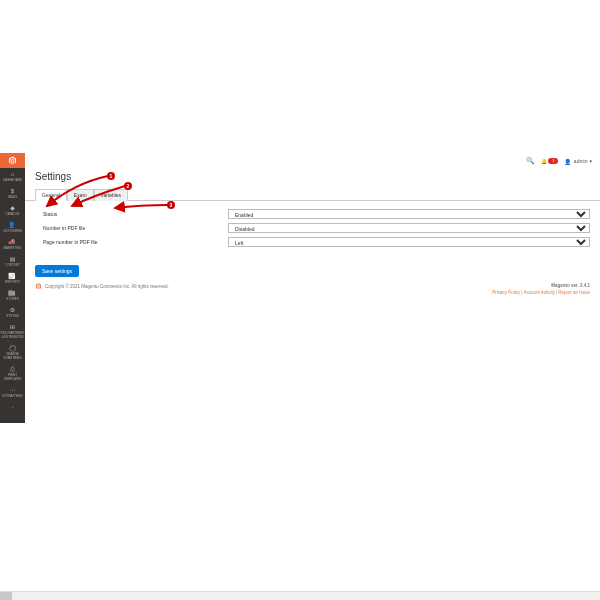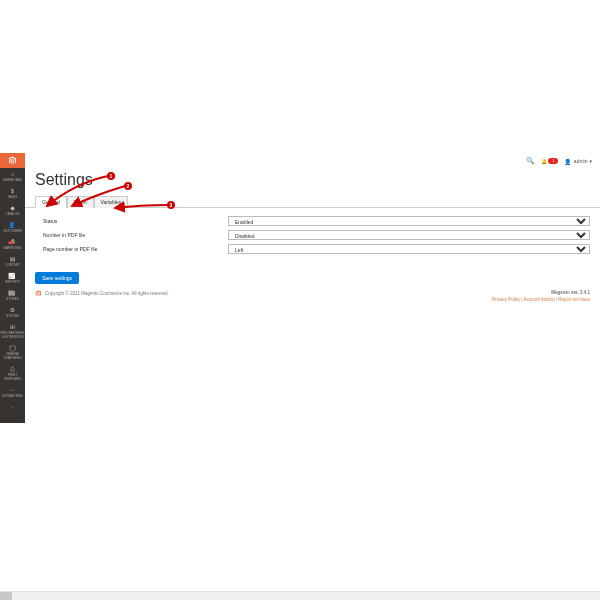--- a/index.html
+++ b/index.html
@@ -11,21 +11,21 @@
   .logo svg{width:9px;height:9px;}
   .side-item{width:25px;padding:3px 0;display:flex;flex-direction:column;align-items:center;justify-content:center;color:#aaa;font-size:3px;text-align:center;gap:1px;cursor:pointer;}
   .side-item .ic{font-size:6px;line-height:1;color:#bbb;}
   .main{flex:1;position:relative;background:#fff;}
   .topbar{display:flex;align-items:center;justify-content:flex-end;padding:4px 8px;gap:6px;font-size:5px;color:#555;}
   .topbar .search{font-size:7px;cursor:pointer;}
   .topbar .bell{display:flex;align-items:center;gap:1px;}
   .bell-badge{background:#e22626;color:#fff;border-radius:6px;padding:0 2px;font-size:4px;line-height:6px;min-width:6px;text-align:center;}
   .user{display:flex;align-items:center;gap:2px;cursor:pointer;}
   .user .av{font-size:6px;}
-  .page-title{font-size:16px;font-weight:400;color:#333;padding:2px 10px 6px 10px;}
+  .page-title{font-size:10px;font-weight:400;color:#333;padding:2px 10px 6px 10px;}
   .tabs{display:flex;padding:0 10px;border-bottom:1px solid #ccc;}
   .tab{border:1px solid #ccc;border-bottom:none;padding:2px 6px;margin-right:0;background:#f1f1f1;font-size:5px;cursor:pointer;position:relative;top:1px;}
   .tab.active{background:#fff;border-bottom:1px solid #fff;}
   .form{padding:8px 10px;}
   .row{display:flex;align-items:center;margin-bottom:4px;}
   .lbl{width:185px;font-size:5px;color:#333;padding-left:8px;}
   .ctl{flex:1;}
   select{width:100%;font-size:5px;padding:1px 2px;border:1px solid #bbb;background:#fff;color:#333;height:10px;}
   .save-btn{background:#007bdb;color:#fff;border:none;padding:3px 7px;font-size:5px;border-radius:2px;margin:6px 0 0 10px;cursor:pointer;}
   .footer{display:flex;justify-content:space-between;align-items:flex-start;padding:6px 10px;font-size:4.5px;color:#777;border-top:0;}

